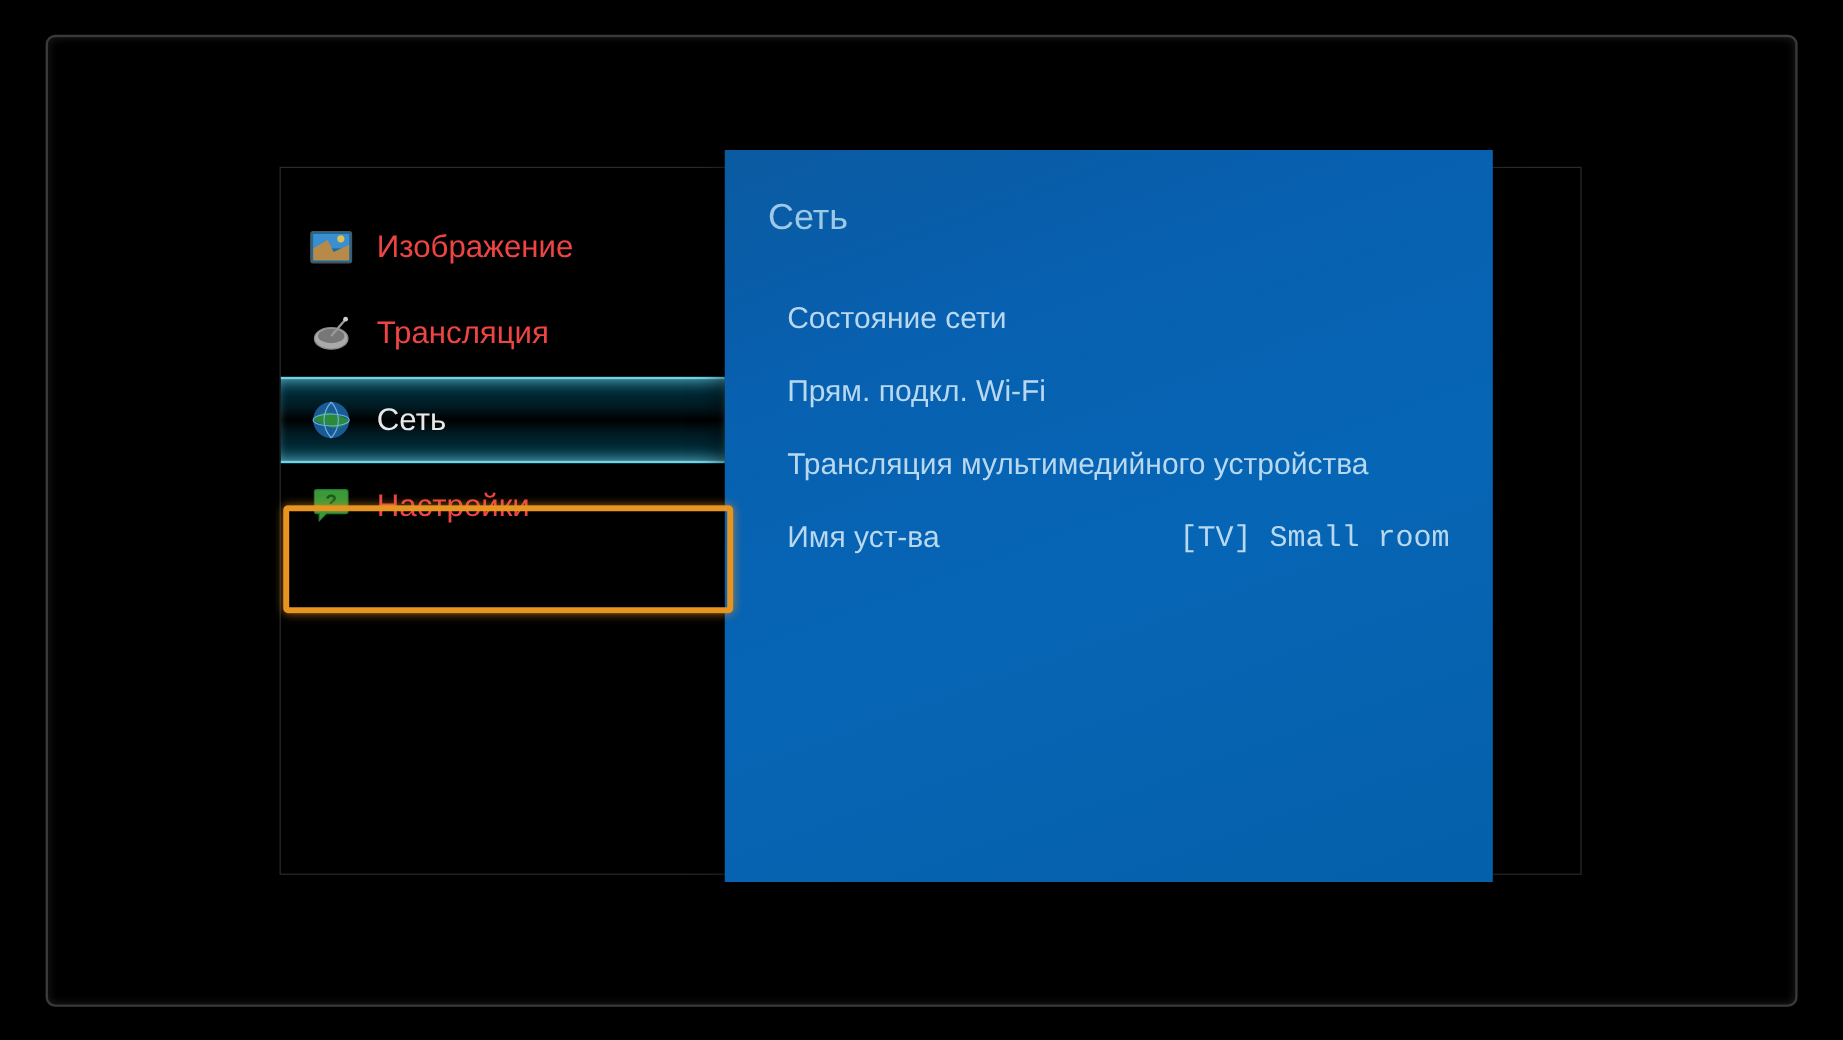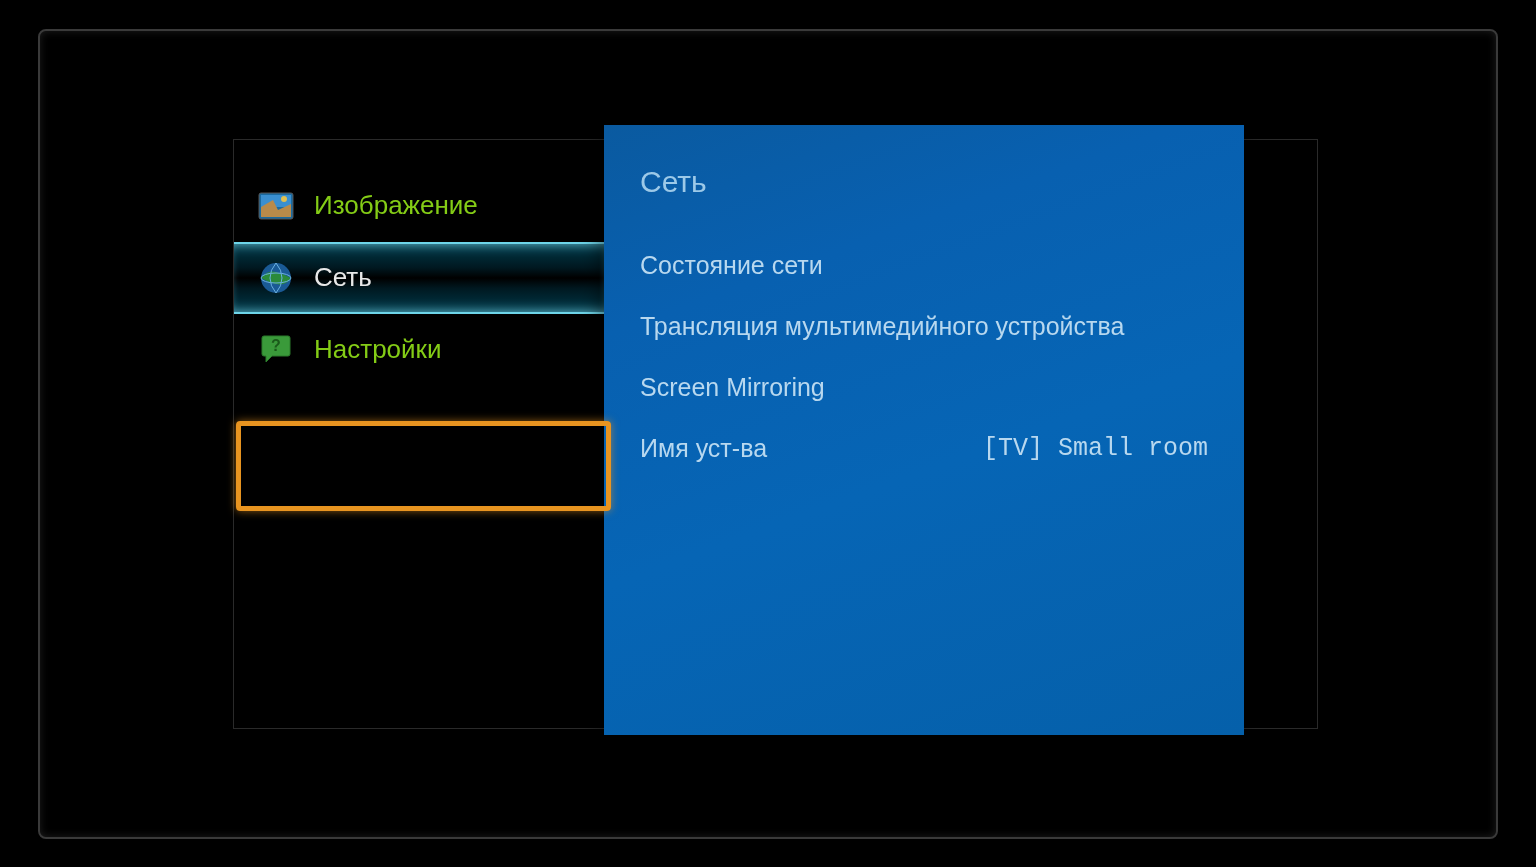--- a/index.html
+++ b/index.html
@@ -51,21 +51,21 @@
     .sidebar-item {
       display: flex;
       align-items: center;
       height: 72px;
       padding-left: 24px;
       gap: 20px;
       cursor: pointer;
       position: relative;
     }
     .sidebar-item .label {
-      color: #84cc16;
+      color: #ef4444;
       font-size: 26px;
       font-weight: 400;
     }
     .sidebar-item.selected {
       background: linear-gradient(180deg, #003a4a 0%, #001820 35%, #000 50%, #001820 65%, #003a4a 100%);
       border-top: 2px solid #6ed5e9;
       border-bottom: 2px solid #6ed5e9;
       box-shadow: inset 0 8px 12px -8px rgba(130, 220, 240, 0.8), inset 0 -8px 12px -8px rgba(130, 220, 240, 0.8);
     }
     .sidebar-item.selected .label {
@@ -109,20 +109,21 @@
     }
     .panel-item {
       display: flex;
       justify-content: space-between;
       align-items: flex-start;
       color: #b8d8ef;
       font-size: 25px;
       font-weight: 300;
       margin-bottom: 32px;
       cursor: pointer;
+      margin-left: 16px;
     }
     .panel-item .value {
       color: #b8d8ef;
       font-size: 25px;
       font-family: Liberation Mono, monospace;
     }
   </style>
 </head>
 <body>
 
@@ -138,20 +139,31 @@
               <rect x="1" y="1" width="34" height="26" rx="2" fill="#1a6aa0" stroke="#555" stroke-width="1"></rect>
               <rect x="3" y="3" width="30" height="12" fill="#3a8fd0"></rect>
               <path d="M3 15 L15 8 L20 18 L33 12 L33 25 L3 25 Z" fill="#b88a4a"></path>
               <circle cx="26" cy="7" r="3" fill="#e0c050"></circle>
             </svg>
           </span>
           <span class="label">Изображение</span>
         </div>
 
 
+        <div class="sidebar-item">
+          <span class="icon">
+            <svg width="36" height="36" viewBox="0 0 36 36">
+              <ellipse cx="18" cy="22" rx="14" ry="9" fill="#aaa" stroke="#888" stroke-width="1"></ellipse>
+              <ellipse cx="18" cy="20" rx="11" ry="6" fill="#777"></ellipse>
+              <line x1="18" y1="20" x2="30" y2="6" stroke="#999" stroke-width="2"></line>
+              <circle cx="30" cy="6" r="2" fill="#ccc"></circle>
+            </svg>
+          </span>
+          <span class="label">Трансляция</span>
+        </div>
 
         <div class="sidebar-item selected">
           <span class="icon">
             <svg width="36" height="36" viewBox="0 0 36 36">
               <circle cx="18" cy="18" r="15" fill="#1a5a95"></circle>
               <path d="M3 18 Q10 10 18 12 Q25 14 33 18 Q28 26 18 24 Q10 22 3 18 Z" fill="#2a8a3a"></path>
               <path d="M18 3 Q12 10 12 18 Q12 26 18 33" fill="none" stroke="#6ab0e0" stroke-width="1"></path>
               <path d="M18 3 Q24 10 24 18 Q24 26 18 33" fill="none" stroke="#6ab0e0" stroke-width="1"></path>
               <ellipse cx="18" cy="18" rx="15" ry="5" fill="none" stroke="#6ab0e0" stroke-width="1"></ellipse>
             </svg>
@@ -173,24 +185,24 @@
 
       </div>
 
       <div class="panel">
         <div class="panel-title">Сеть</div>
 
         <div class="panel-item">
           <span>Состояние сети</span>
         </div>
         <div class="panel-item">
+          <span>Прям. подкл. Wi-Fi</span>
+        </div>
+        <div class="panel-item">
           <span>Трансляция мультимедийного устройства</span>
-        </div>
-        <div class="panel-item">
-          <span>Screen Mirroring</span>
         </div>
         <div class="panel-item">
           <span>Имя уст-ва</span>
           <span class="value">[TV] Small room</span>
         </div>
       </div>
 
     </div>
 
     <div class="highlight-box"></div>

